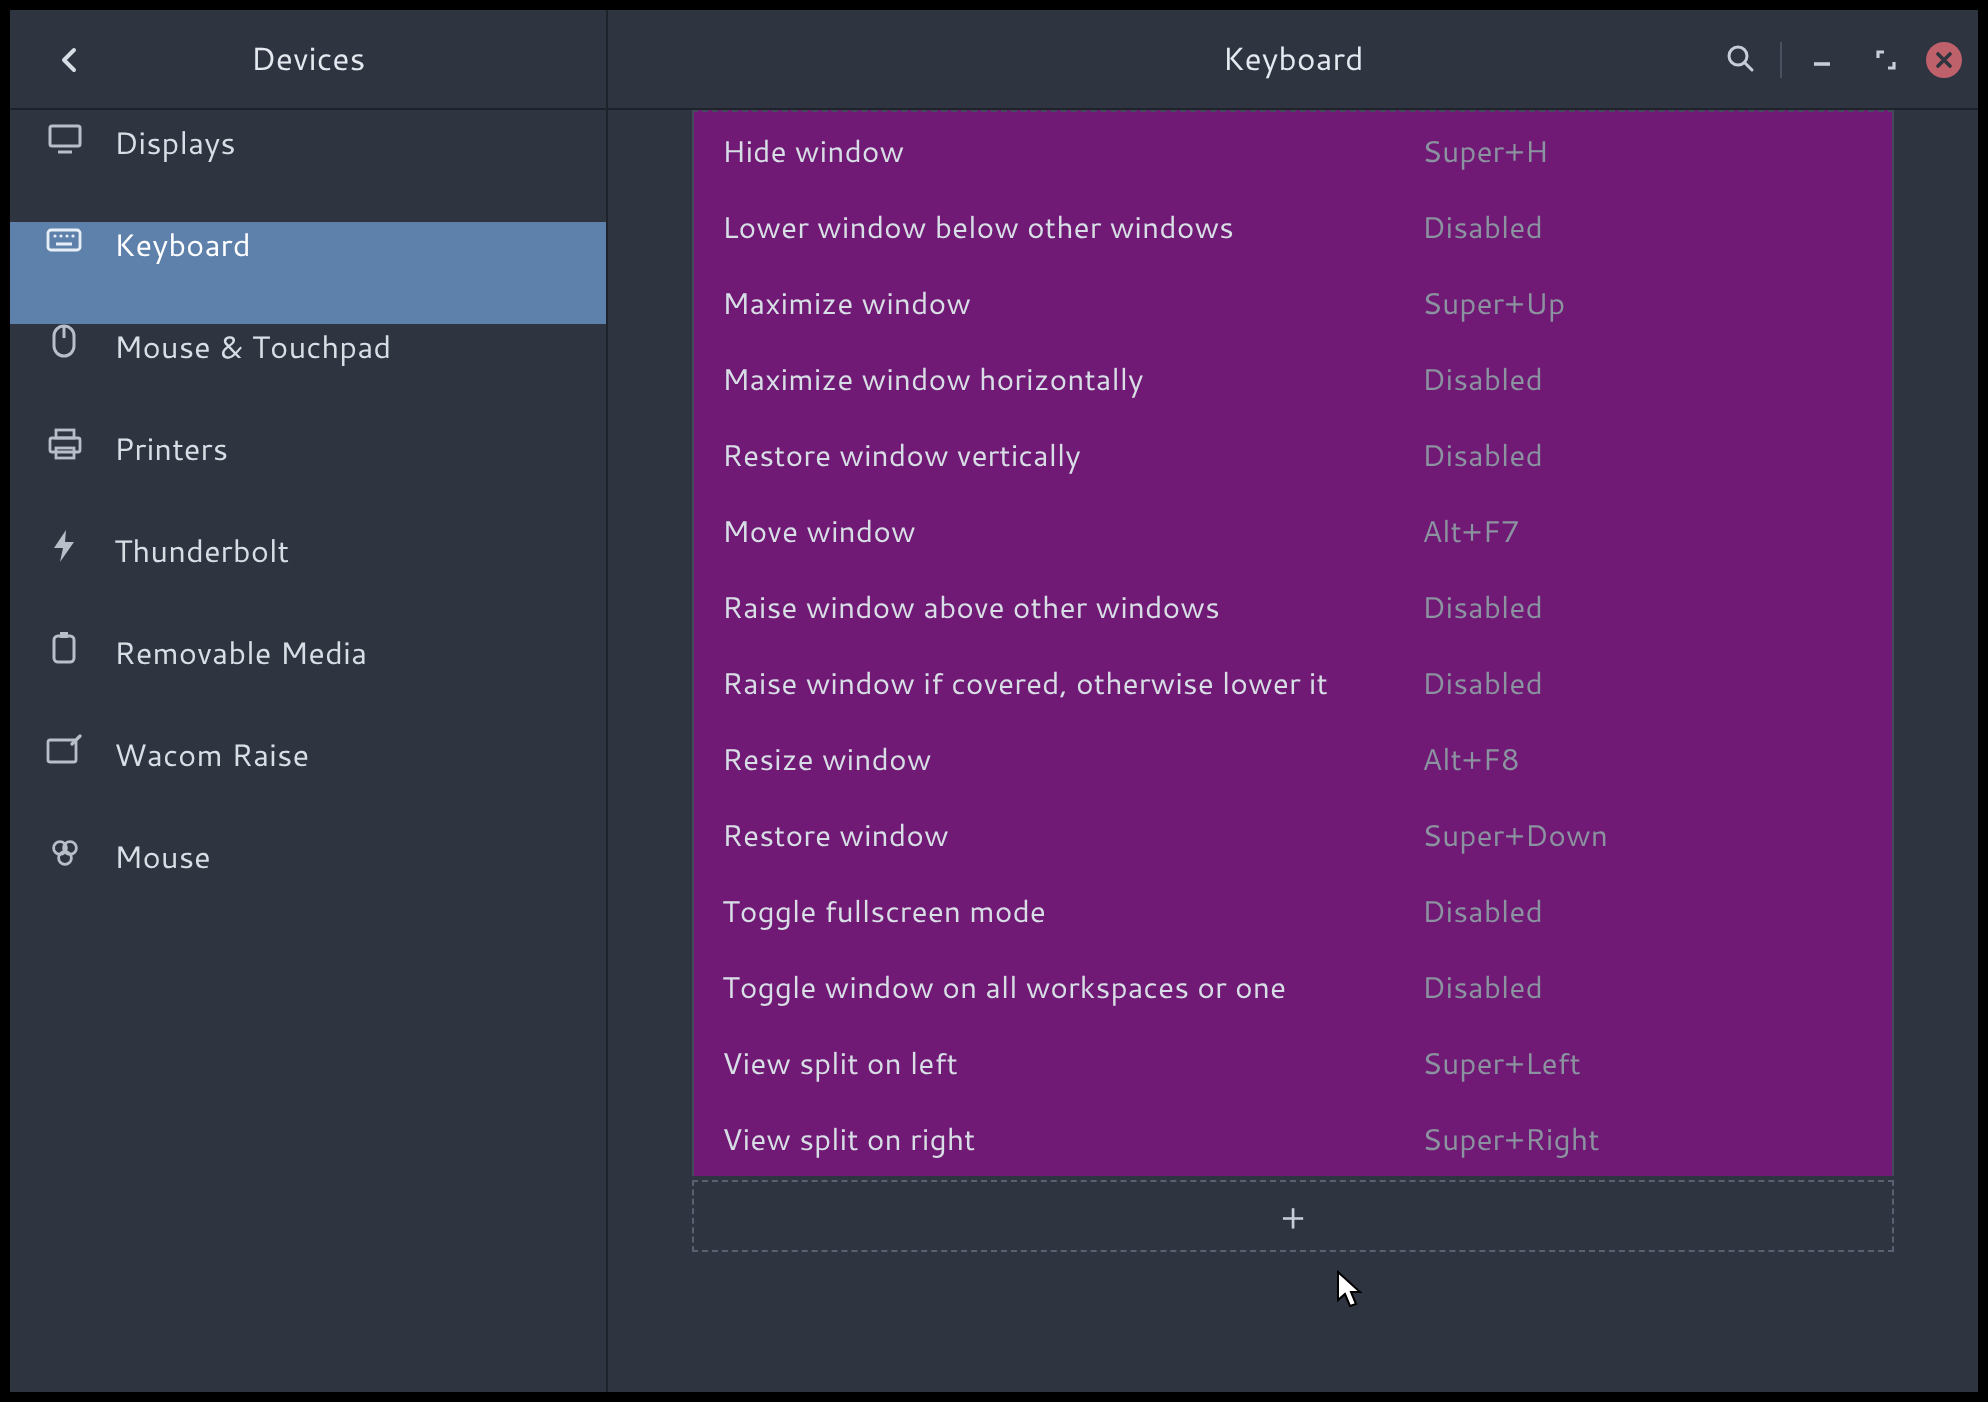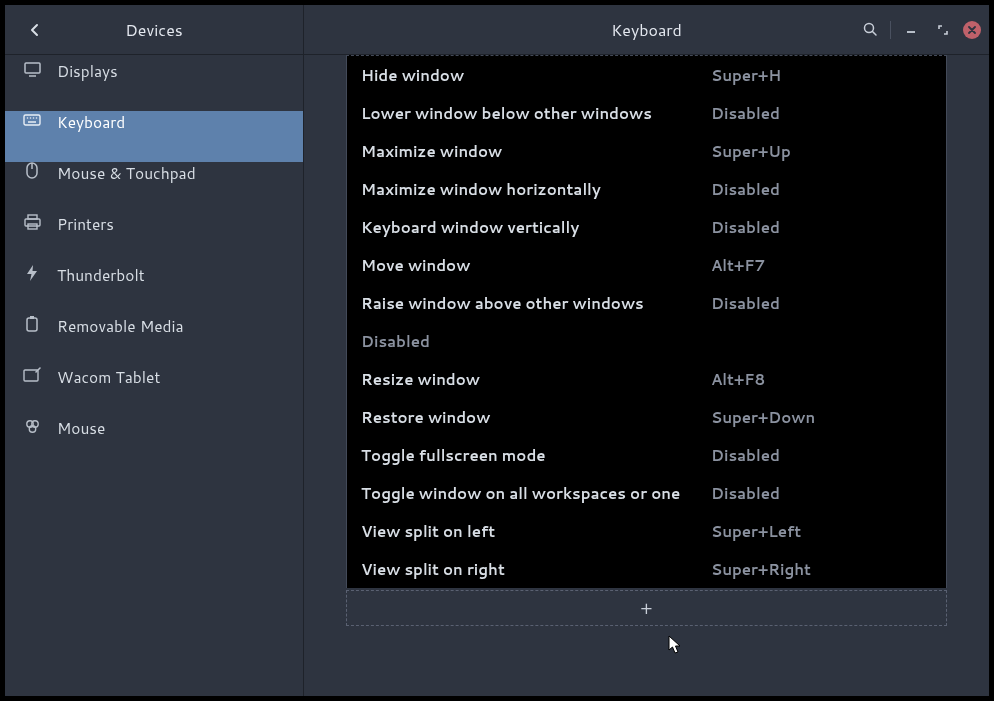--- a/index.html
+++ b/index.html
@@ -140,22 +140,21 @@
 }
 .content {
   flex: 1;
   overflow-y: auto;
   padding: 0 42px 20px 42px;
 }
 .shortcut-list {
   border: 1px solid #434a59;
   border-top: 1px dashed #434a59;
   border-bottom: none;
-  background: #000000;
-  font-weight: bold;
+  background: #701a75;
 }
 .shortcut-row {
   height: 38px;
   display: flex;
   align-items: center;
   padding: 0 14px;
   border-bottom: 0px solid #3a4050;
   cursor: pointer;
 }
 .shortcut-row .name {
@@ -259,21 +258,21 @@
           </span>
           <span class="label">Removable Media</span>
         </div>
         <div class="sidebar-item">
           <span class="icon">
             <svg width="18" height="16" viewBox="0 0 18 16">
               <rect x="1" y="3" width="14" height="11" rx="1" stroke="currentColor" stroke-width="1.4" fill="none"></rect>
               <line x1="13" y1="5" x2="17" y2="1" stroke="currentColor" stroke-width="1.6" stroke-linecap="round"></line>
             </svg>
           </span>
-          <span class="label">Wacom Tablet</span>
+          <span class="label">Wacom Raise</span>
         </div>
         <div class="sidebar-item">
           <span class="icon">
             <svg width="17" height="17" viewBox="0 0 17 17">
               <circle cx="6" cy="6" r="3.2" stroke="currentColor" stroke-width="1.4" fill="none"></circle>
               <circle cx="11" cy="6" r="3.2" stroke="currentColor" stroke-width="1.4" fill="none"></circle>
               <circle cx="8.5" cy="11" r="3.2" stroke="currentColor" stroke-width="1.4" fill="none"></circle>
             </svg>
           </span>
           <span class="label">Mouse</span>
@@ -322,32 +321,33 @@
           </div>
           <div class="shortcut-row">
             <span class="name">Maximize window</span>
             <span class="value">Super+Up</span>
           </div>
           <div class="shortcut-row">
             <span class="name">Maximize window horizontally</span>
             <span class="value">Disabled</span>
           </div>
           <div class="shortcut-row">
-            <span class="name">Keyboard window vertically</span>
+            <span class="name">Restore window vertically</span>
             <span class="value">Disabled</span>
           </div>
           <div class="shortcut-row">
             <span class="name">Move window</span>
             <span class="value">Alt+F7</span>
           </div>
           <div class="shortcut-row">
             <span class="name">Raise window above other windows</span>
             <span class="value">Disabled</span>
           </div>
           <div class="shortcut-row">
+            <span class="name">Raise window if covered, otherwise lower it</span>
             <span class="value">Disabled</span>
           </div>
           <div class="shortcut-row">
             <span class="name">Resize window</span>
             <span class="value">Alt+F8</span>
           </div>
           <div class="shortcut-row">
             <span class="name">Restore window</span>
             <span class="value">Super+Down</span>
           </div>

